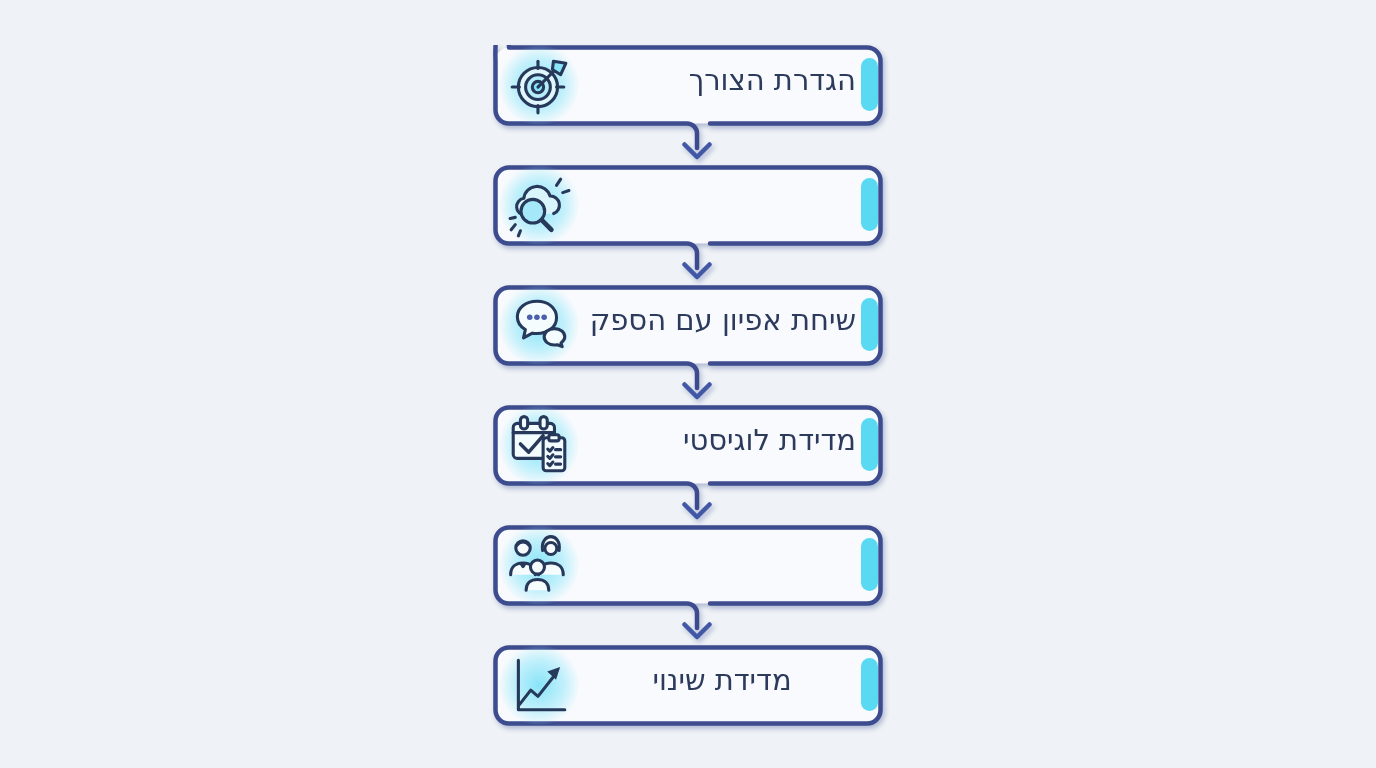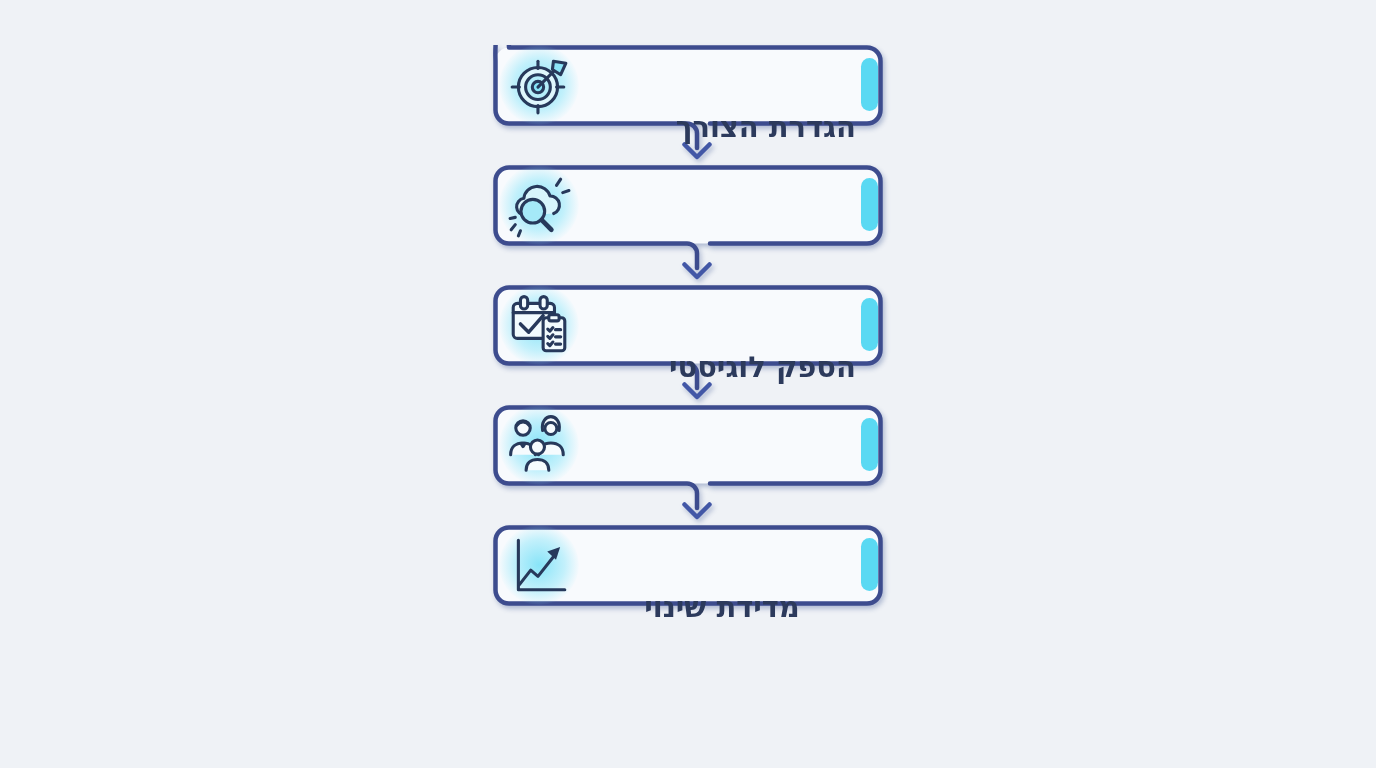--- a/index.html
+++ b/index.html
@@ -76,25 +76,24 @@
   }
   .icon-svg .inkfill{fill:var(--icon-stroke);stroke:none;}
   .icon-svg .dot{fill:#4a5fae;stroke:none;}
   .label{
     position:absolute;
     left:95px;right:27px;
     top:0;height:69px;
     display:flex;
     align-items:center;
     justify-content:flex-end;
-    font-weight:700;
+    font-weight:400;
     font-size:29px;
     color:var(--text);
     white-space:nowrap;
-    margin-top:47px;
   }
   .step.center-label .label{justify-content:center;}
 </style>
 </head>
 <body>
 
 <div class="flow">
 
   <div class="step">
     <svg class="box-svg" width="390" height="120" viewBox="0 0 390 120">
@@ -139,20 +138,42 @@
           <line x1="55" y1="20" x2="61" y2="18"></line>
           <line x1="9" y1="51" x2="5" y2="56"></line>
           <line x1="14" y1="57" x2="12" y2="62"></line>
           <line x1="4" y1="45" x2="9" y2="44"></line>
         </g>
       </svg>
     </div>
     <div class="accent-tab"></div>
   </div>
 
+  <div class="step">
+    <svg class="box-svg" width="390" height="120" viewBox="0 0 390 120">
+      <rect class="boxfill" x="2.5" y="2.5" width="385" height="76" rx="13.5"></rect>
+      <path class="outline" d="M 217 78.5 L 374 78.5 A 13.5 13.5 0 0 0 387.5 65 L 387.5 16 A 13.5 13.5 0 0 0 374 2.5 L 16 2.5 A 13.5 13.5 0 0 0 2.5 16 L 2.5 65 A 13.5 13.5 0 0 0 16 78.5 L 194 78.5 A 10 10 0 0 1 204 88.5 L 204 103"></path>
+      <path class="outline arrowpart" d="M 191.5 99.5 L 204 112 L 216.5 99.5"></path>
+    </svg>
+    <div class="icon-wrap">
+      <svg class="icon-svg" viewBox="0 0 64 64">
+        <g>
+          <path d="M30 9 C19 9 11 15.5 11 24 c0 5.2 3 9.7 7.8 12.4 L17 44.5 l8.6 -4.6 c1.4 0.3 2.9 0.4 4.4 0.4 c11 0 19 -6.5 19 -15.3 C49 15.5 41 9 30 9 Z" fill="#f4fcfe"></path>
+          <circle class="dot" cx="23" cy="24.5" r="2.7"></circle>
+          <circle class="dot" cx="30" cy="24.5" r="2.7"></circle>
+          <circle class="dot" cx="37" cy="24.5" r="2.7"></circle>
+          <path d="M47 35.5 c-5.8 0 -10 3.5 -10 8 c0 4.4 4.2 7.9 10 7.9 c1 0 1.9 -0.1 2.8 -0.3 L54.5 53 l-1.2 -3.6 c2.3 -1.5 3.7 -3.7 3.7 -5.9 c0 -4.5 -4.2 -8 -10 -8 Z" fill="#f4fcfe"></path>
+        </g>
+      </svg>
+    </div>
+    <div class="label">
+        <span dir="rtl">שיחת אפיון עם הספק</span>
+      </div>
+    <div class="accent-tab"></div>
+  </div>
 
   <div class="step">
     <svg class="box-svg" width="390" height="120" viewBox="0 0 390 120">
       <rect class="boxfill" x="2.5" y="2.5" width="385" height="76" rx="13.5"></rect>
       <path class="outline" d="M 217 78.5 L 374 78.5 A 13.5 13.5 0 0 0 387.5 65 L 387.5 16 A 13.5 13.5 0 0 0 374 2.5 L 16 2.5 A 13.5 13.5 0 0 0 2.5 16 L 2.5 65 A 13.5 13.5 0 0 0 16 78.5 L 194 78.5 A 10 10 0 0 1 204 88.5 L 204 103"></path>
       <path class="outline arrowpart" d="M 191.5 99.5 L 204 112 L 216.5 99.5"></path>
     </svg>
     <div class="icon-wrap">
       <svg class="icon-svg" viewBox="0 0 64 64">
         <g stroke-width="2.8">
@@ -166,21 +187,21 @@
           <path d="M40.5 36 l2 2 3 -3.5"></path>
             <line x1="48" y1="36.5" x2="53" y2="36.5"></line>
           <path d="M40.5 43 l2 2 3 -3.5"></path>
             <line x1="48" y1="43.5" x2="53" y2="43.5"></line>
           <path d="M40.5 50 l2 2 3 -3.5"></path>
             <line x1="48" y1="50.5" x2="53" y2="50.5"></line>
         </g>
       </svg>
     </div>
     <div class="label">
-        <span dir="rtl">הספק לוגיסטי</span>
+        <span dir="rtl">מדידת לוגיסטי</span>
       </div>
     <div class="accent-tab"></div>
   </div>
 
   <div class="step">
     <svg class="box-svg" width="390" height="120" viewBox="0 0 390 120">
       <rect class="boxfill" x="2.5" y="2.5" width="385" height="76" rx="13.5"></rect>
       <path class="outline" d="M 217 78.5 L 374 78.5 A 13.5 13.5 0 0 0 387.5 65 L 387.5 16 A 13.5 13.5 0 0 0 374 2.5 L 16 2.5 A 13.5 13.5 0 0 0 2.5 16 L 2.5 65 A 13.5 13.5 0 0 0 16 78.5 L 194 78.5 A 10 10 0 0 1 204 88.5 L 204 103"></path>
       <path class="outline arrowpart" d="M 191.5 99.5 L 204 112 L 216.5 99.5"></path>
     </svg>

